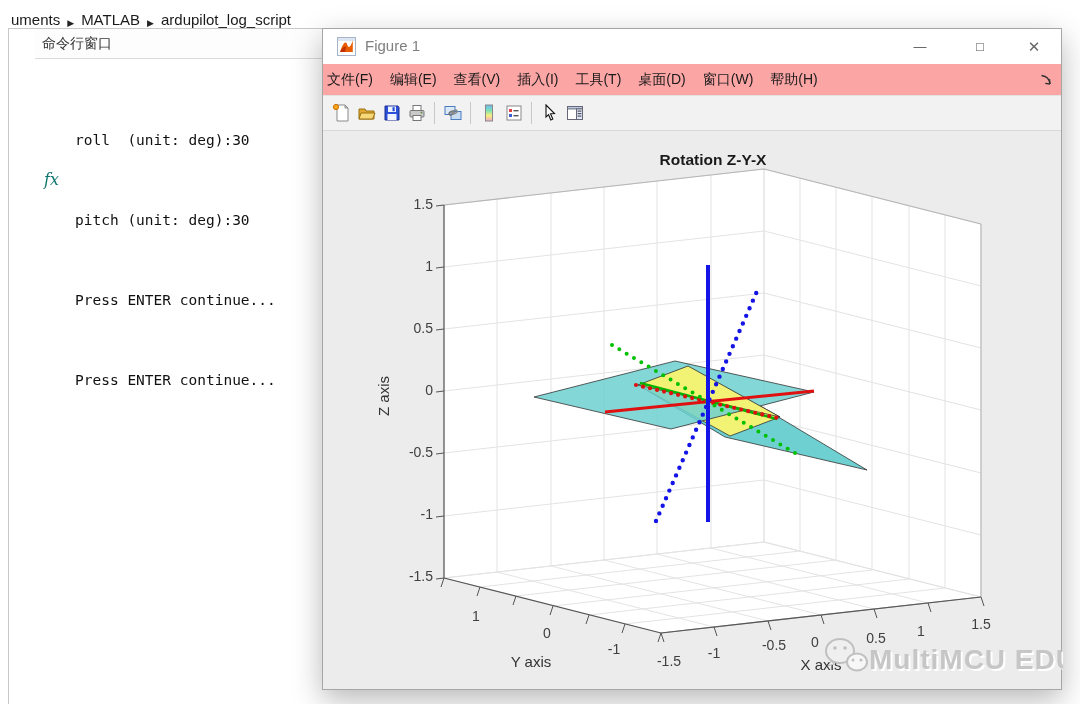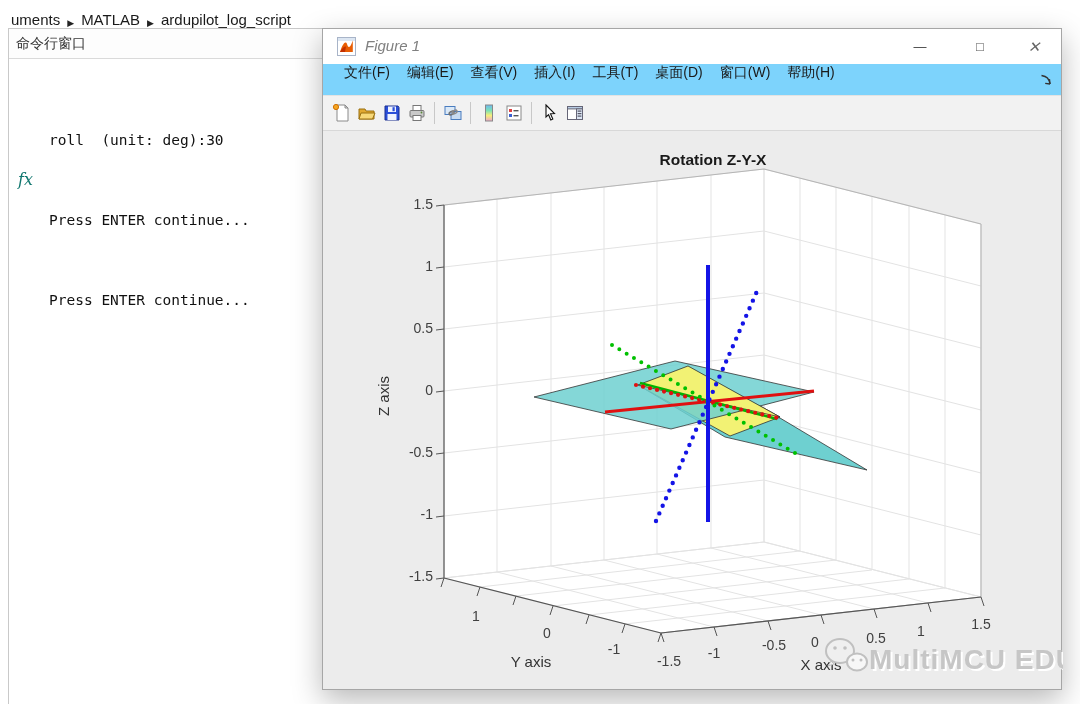--- a/index.html
+++ b/index.html
@@ -4,39 +4,39 @@
 <style>
   html,body{margin:0;padding:0;}
   .desktop{position:relative;width:1080px;height:704px;background:#ffffff;overflow:hidden;
            font-family:"Liberation Sans",sans-serif;}
   
   .breadcrumb{position:absolute;left:0;top:0;width:1080px;height:28px;background:#fff;
               display:flex;align-items:flex-end;font-size:15px;color:#1a1a1a;padding-left:11px;}
   .breadcrumb .sep{font-size:9px;margin:0 7px;color:#222;}
   
   .cmdwin{position:absolute;left:8px;top:28px;width:314px;height:676px;background:#fff;
-          border-left:1px solid #c9c9c9;border-top:1px solid #c9c9c9;}
+          border-left:1px solid #c9c9c9;border-top:1px solid #c9c9c9;padding-left:26px;}
   .cmd-header{height:29px;line-height:29px;padding-left:7px;font-size:14px;color:#333;
               background:#fdfdfd;border-bottom:1px solid #dadada;}
   .cmd-body{position:relative;height:646px;}
   .cmd-lines{position:absolute;left:40px;top:15px;font-family:"DejaVu Sans Mono",monospace;
              font-size:14.5px;line-height:26.6px;color:#111;white-space:pre;}
   .fx{position:absolute;left:9px;top:111px;font-family:"DejaVu Serif",serif;font-style:italic;
       font-size:16px;color:#0f766e;}
   
   .figwin{position:absolute;left:322px;top:28px;width:740px;height:662px;background:#ececec;
           border:1px solid #a6a6a6;box-shadow:0 10px 28px rgba(0,0,0,.28);box-sizing:border-box;}
-  .titlebar{position:relative;height:35px;background:#fff;font-style:italic;}
+  .titlebar{position:relative;height:35px;background:#fff;}
   .titlebar .appicon{position:absolute;left:14px;top:8px;width:19px;height:19px;}
   .titlebar .title{position:absolute;left:42px;top:8px;font-size:15px;color:#808080;}
   .winctl{position:absolute;top:0;width:46px;height:35px;text-align:center;line-height:35px;
           color:#555;font-size:13px;}
   .ctl-min{right:118px;} .ctl-max{right:58px;} .ctl-close{right:4px;font-size:15px;color:#666;}
-  .menubar{position:relative;height:32px;background:#7dd3fc;border-bottom:1px solid #e3e3e3;
-           display:flex;padding-left:21px;box-sizing:border-box;}
+  .menubar{position:relative;height:32px;background:#fca5a5;border-bottom:1px solid #e3e3e3;
+           display:flex;align-items:center;padding-left:4px;box-sizing:border-box;}
   .menubar .mi{font-size:14px;color:#1a1a1a;margin-right:17px;}
   .dockarrow{position:absolute;right:8px;top:9px;}
   .toolbar{height:35px;background:#f2f2f2;border-bottom:1px solid #d8d8d8;display:flex;
            align-items:center;padding-left:6px;box-sizing:border-box;}
   .tbtn{width:23px;height:23px;margin:0 1px;display:flex;align-items:center;justify-content:center;}
   .tsep{width:1px;height:22px;background:#c8c8c8;margin:0 5px;}
   .plotarea{position:relative;width:740px;height:560px;}
   svg text{font-family:"Liberation Sans",sans-serif;}
   .ticklbl{font-size:14px;fill:#404040;}
   .axlbl{font-size:15px;fill:#333;}
@@ -54,20 +54,21 @@
     <span>MATLAB</span>
     <span class="sep">▶</span>
     <span>ardupilot_log_script</span>
   </div>
 
   <div class="cmdwin">
     <div class="cmd-header">命令行窗口</div>
     <div class="cmd-body">
       <div class="cmd-lines">
         <div>roll  (unit: deg):30</div>
+        <div>pitch (unit: deg):30</div>
         <div>Press ENTER continue...</div>
         <div>Press ENTER continue...</div>
       </div>
       <span class="fx">fx</span>
     </div>
   </div>
 
   <div class="figwin">
 
     <div class="titlebar">

